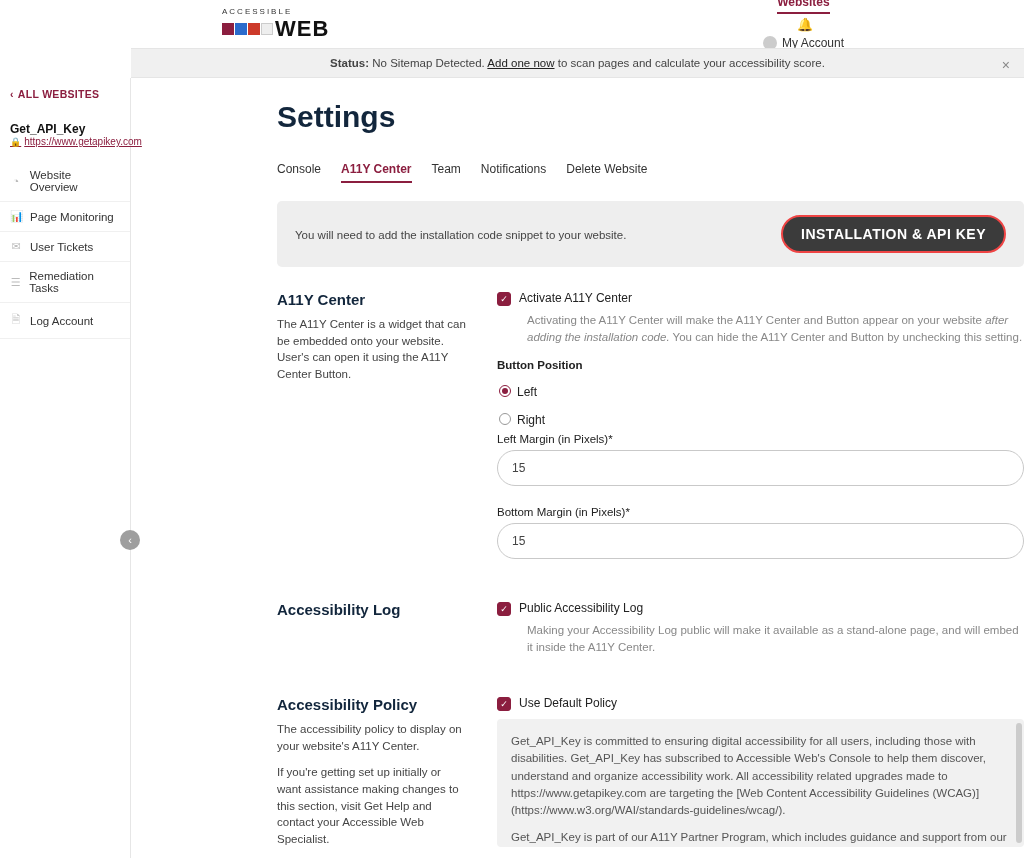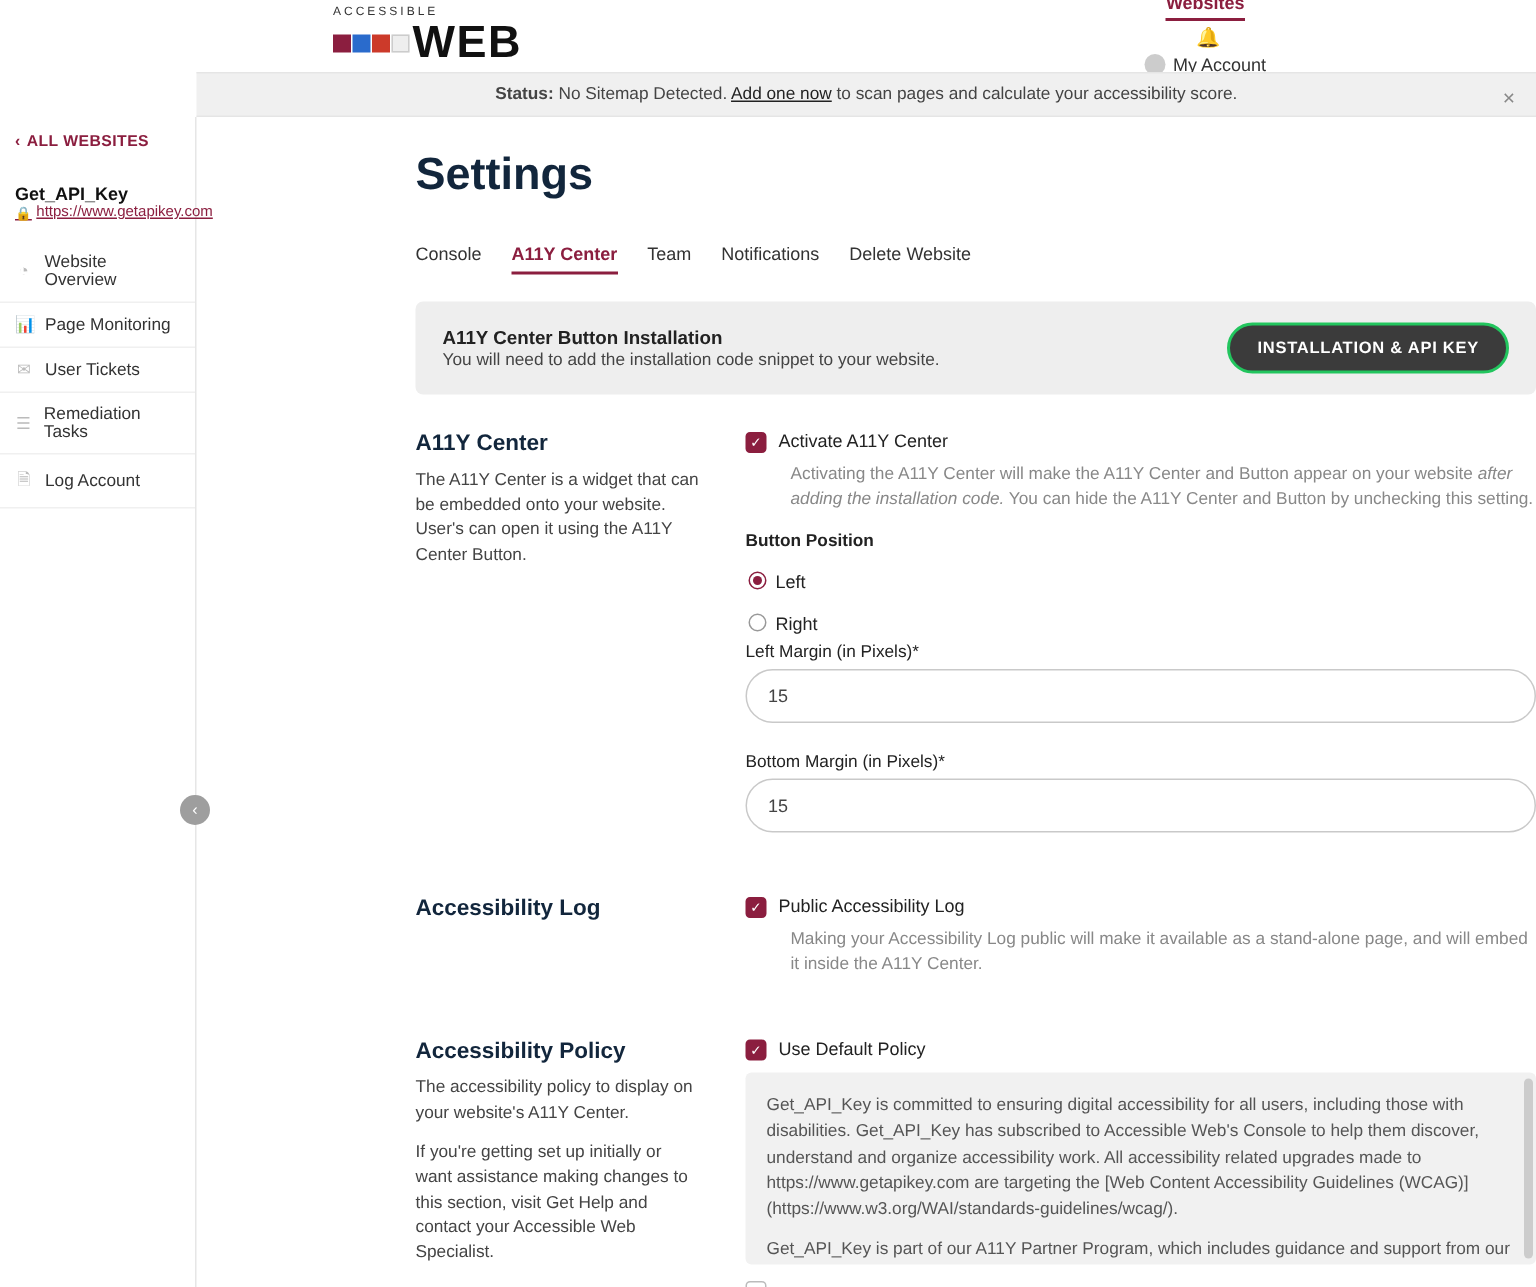--- a/index.html
+++ b/index.html
@@ -3,21 +3,21 @@
 <meta charset="utf-8">
 <style>
   * { box-sizing: border-box; margin: 0; padding: 0; }
   body { font-family: -apple-system, BlinkMacSystemFont, "Segoe UI", Helvetica, Arial, sans-serif; font-size: 13px; color: #222; background: #fff; }
 
   .topbar { height: 48px; display: flex; align-items: center; padding: 0 12px; position: relative; }
   .topbar .logo-wrap { position: absolute; left: 222px; display: flex; align-items: center; gap: 6px; }
   .logo-badge { display: flex; gap: 1px; }
   .logo-badge span { width: 12px; height: 12px; display: inline-block; }
   .logo-text-small { font-size: 8px; letter-spacing: 2px; color: #333; }
-  .logo-text { font-weight: 900; font-size: 30px; letter-spacing: 1px; color: #111; }
+  .logo-text { font-weight: 900; font-size: 22px; letter-spacing: 1px; color: #111; }
   .topnav { position: absolute; right: 180px; display: flex; gap: 22px; align-items: center; font-size: 12px; flex-direction: column; }
   .topnav .nav-item { color: #333; padding-bottom: 3px; cursor: pointer; }
   .topnav .nav-item.active { color: #8B1E3F; border-bottom: 2px solid #8B1E3F; font-weight: 600; }
   .topnav .account { display: flex; align-items: center; gap: 5px; }
   .avatar { width: 14px; height: 14px; border-radius: 50%; background: #ccc; }
   .bell { position: absolute; right: 210px; font-size: 13px; color: #444; cursor: pointer; }
 
   .statusbar { background: #f0f0f0; border-top: 1px solid #e5e5e5; border-bottom: 1px solid #e5e5e5; font-size: 11.5px; color: #444; position: relative; padding: 8px 0; text-align: center; margin-left: 131px; }
   .statusbar .status-label { font-weight: 600; }
   .statusbar .link { text-decoration: underline; color: #222; cursor: pointer; }
@@ -39,21 +39,21 @@
   .content { max-width: 760px; margin-left: 146px; padding-top: 22px; padding-bottom: 40px; }
   h1.page-title { font-size: 30px; font-weight: 800; color: #12263c; margin-bottom: 28px; }
 
   .tabs { display: flex; gap: 20px; font-size: 12px; color: #333; border-bottom: none; margin-bottom: 18px; }
   .tab { padding-bottom: 5px; cursor: pointer; }
   .tab.active { color: #8B1E3F; border-bottom: 2px solid #8B1E3F; font-weight: 600; }
 
   .install-banner { background: #eeeeee; border-radius: 5px; padding: 14px 18px; display: flex; align-items: center; justify-content: space-between; margin-bottom: 24px; }
   .install-banner .title { font-weight: 700; font-size: 12.5px; color: #222; }
   .install-banner .sub { font-size: 11.5px; color: #444; margin-top: 2px; }
-  .install-btn { background: #3b3b3b; color: #fff; border: 2px solid #22c55e; border-radius: 22px; padding: 9px 18px; font-size: 11px; font-weight: 700; letter-spacing: 0.5px; cursor: pointer; }
+  .install-btn { background: #3b3b3b; color: #fff; border: 2px solid #ef4444; border-radius: 22px; padding: 9px 18px; font-size: 14px; font-weight: 700; letter-spacing: 0.5px; cursor: pointer; }
 
   .section { display: flex; gap: 30px; margin-bottom: 28px; }
   .section .left { width: 190px; flex-shrink: 0; }
   .section .left h3 { font-size: 15px; font-weight: 700; color: #12263c; margin-bottom: 8px; }
   .section .left p { font-size: 11.5px; color: #444; line-height: 1.45; margin-bottom: 10px; }
   .section .right { flex: 1; }
 
   .check-row { display: flex; gap: 8px; align-items: flex-start; margin-bottom: 6px; }
   .chk { width: 14px; height: 14px; border-radius: 3px; border: 1px solid #8B1E3F; background: #8B1E3F; color: #fff; font-size: 9px; display: flex; align-items: center; justify-content: center; flex-shrink: 0; cursor: pointer; margin-top: 1px; }
   .chk.empty { background: #fff; color: transparent; border-color: #bbb; }
@@ -155,21 +155,20 @@
       <div class="tabs">
         <div class="tab">Console</div>
         <div class="tab active">A11Y Center</div>
         <div class="tab">Team</div>
         <div class="tab">Notifications</div>
         <div class="tab">Delete Website</div>
       </div>
 
       <div class="install-banner">
         <div>
-          <div class="title">A11Y Center Button Installation</div>
           <div class="sub">You will need to add the installation code snippet to your website.</div>
         </div>
         <button class="install-btn">INSTALLATION &amp; API KEY</button>
       </div>
 
       <div class="section">
         <div class="left">
           <h3>A11Y Center</h3>
           <p>The A11Y Center is a widget that can be embedded onto your website. User's can open it using the A11Y Center Button.</p>
         </div>

